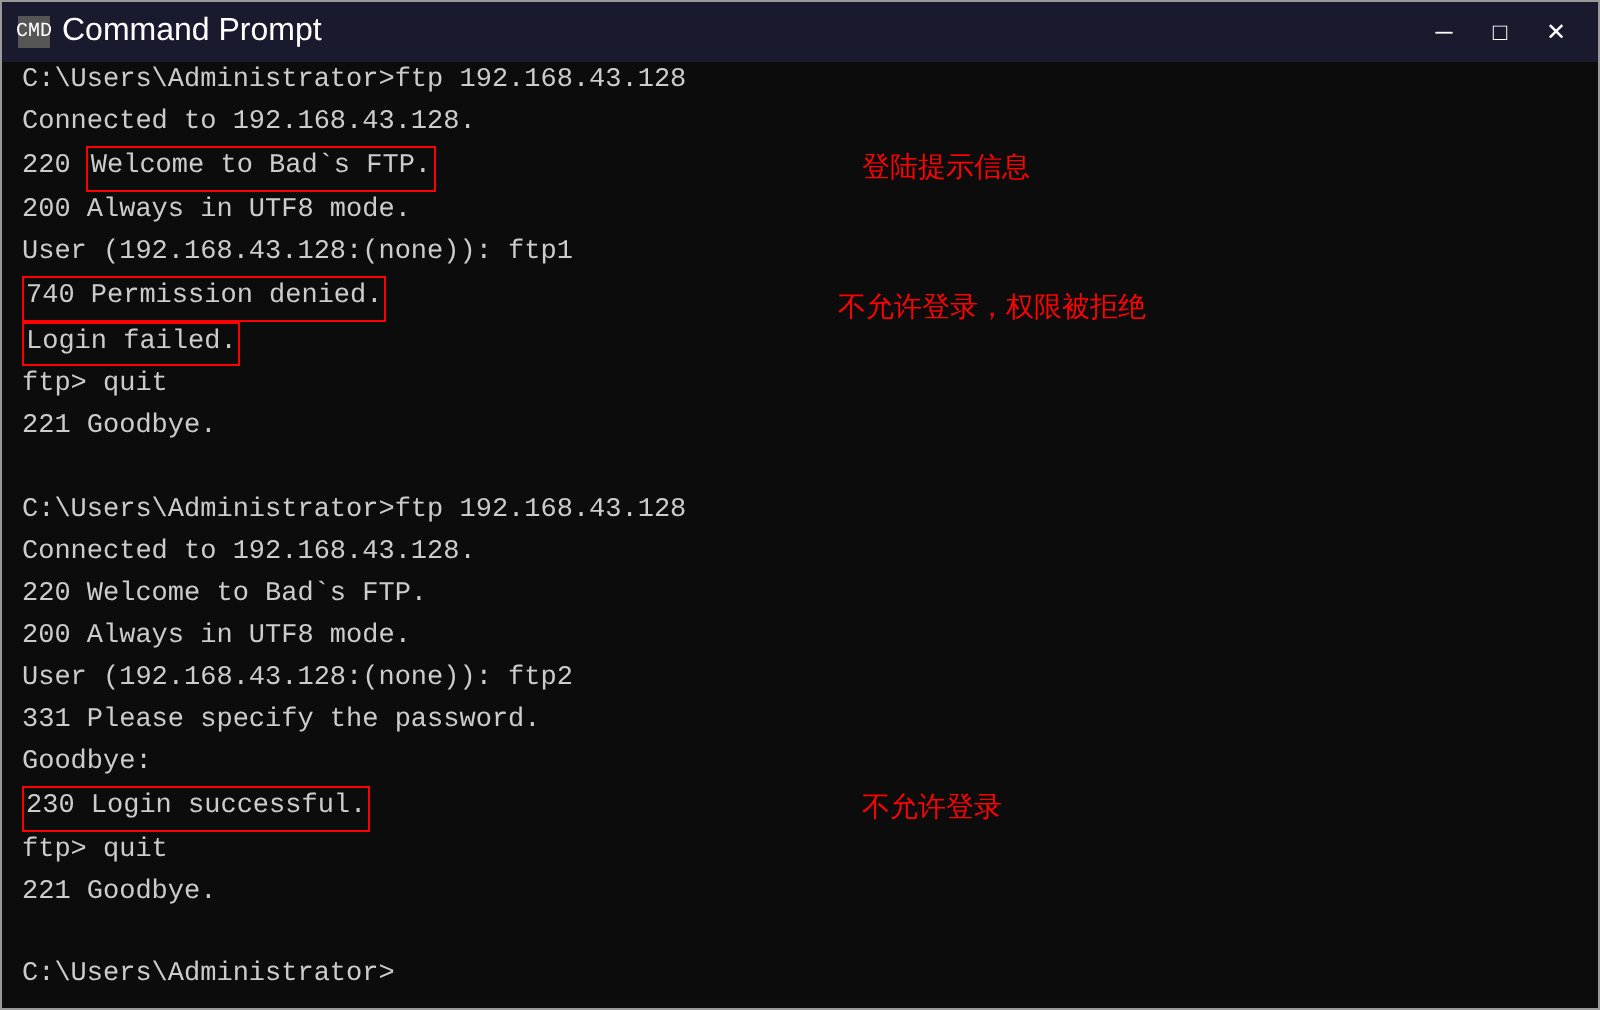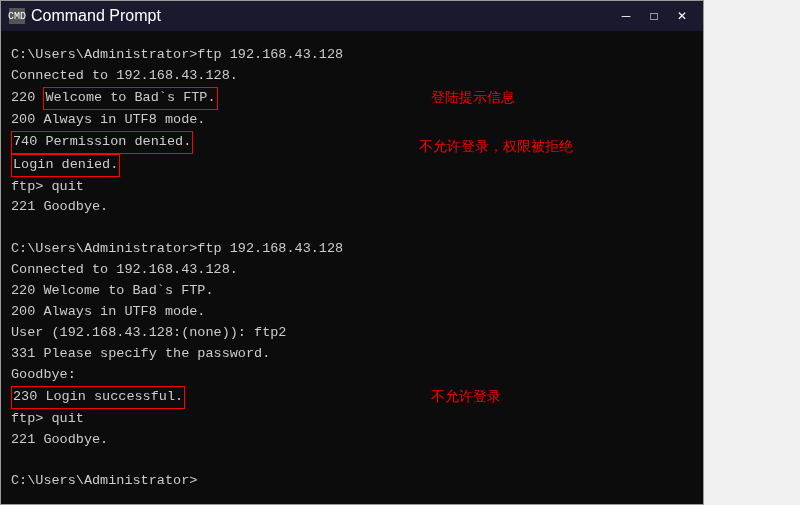--- a/index.html
+++ b/index.html
@@ -7,21 +7,21 @@
     body {
       width: 800px;
       height: 505px;
       background: #f0f0f0;
       font-family: 'Courier New', Courier, monospace;
       font-size: 13px;
       overflow: hidden;
     }
 
     .window {
-      width: 704px;
+      width: 800px;
       height: 505px;
       background: #ffffff;
       border: 1px solid #999;
       display: flex;
       flex-direction: column;
     }
 
     .title-bar {
       background: #1a1a2e;
       color: #ffffff;
@@ -71,21 +71,21 @@
       display: flex;
       align-items: center;
       justify-content: center;
       font-family: 'Segoe UI', sans-serif;
     }
 
     .console {
       background: #0c0c0c;
       color: #cccccc;
       flex: 1;
-      padding: 14px 10px;
+      padding: 0 10px;
       overflow: hidden;
       position: relative;
       font-size: 13.5px;
       line-height: 1.55;
     }
 
     .console-content {
       position: relative;
     }
 
@@ -136,23 +136,24 @@
 
       
       <div class="line">C:\Users\Administrator&gt;ftp 192.168.43.128</div>
       <div class="line">Connected to 192.168.43.128.</div>
       <div style="position:relative; display:inline-block;">
         <div class="line">220 <span class="boxed">Welcome to Bad`s FTP.</span></div>
         
         <span class="annotation" style="left: 420px; top: 0px;">登陆提示信息</span>
       </div>
       <div class="line">200 Always in UTF8 mode.</div>
+      <div class="line">User (192.168.43.128:(none)): ftp1</div>
       <div style="position: relative;">
         <div class="line"><span class="boxed">740 Permission denied.</span></div>
-        <div class="line"><span class="boxed">Login denied.</span></div>
+        <div class="line"><span class="boxed">Login failed.</span></div>
 
         <span class="annotation" style="left: 408px; top: 5px;">不允许登录，权限被拒绝</span>
       </div>
       <div class="line">ftp&gt; quit</div>
       <div class="line">221 Goodbye.</div>
 
       
       <div class="empty-line"></div>
 
       

